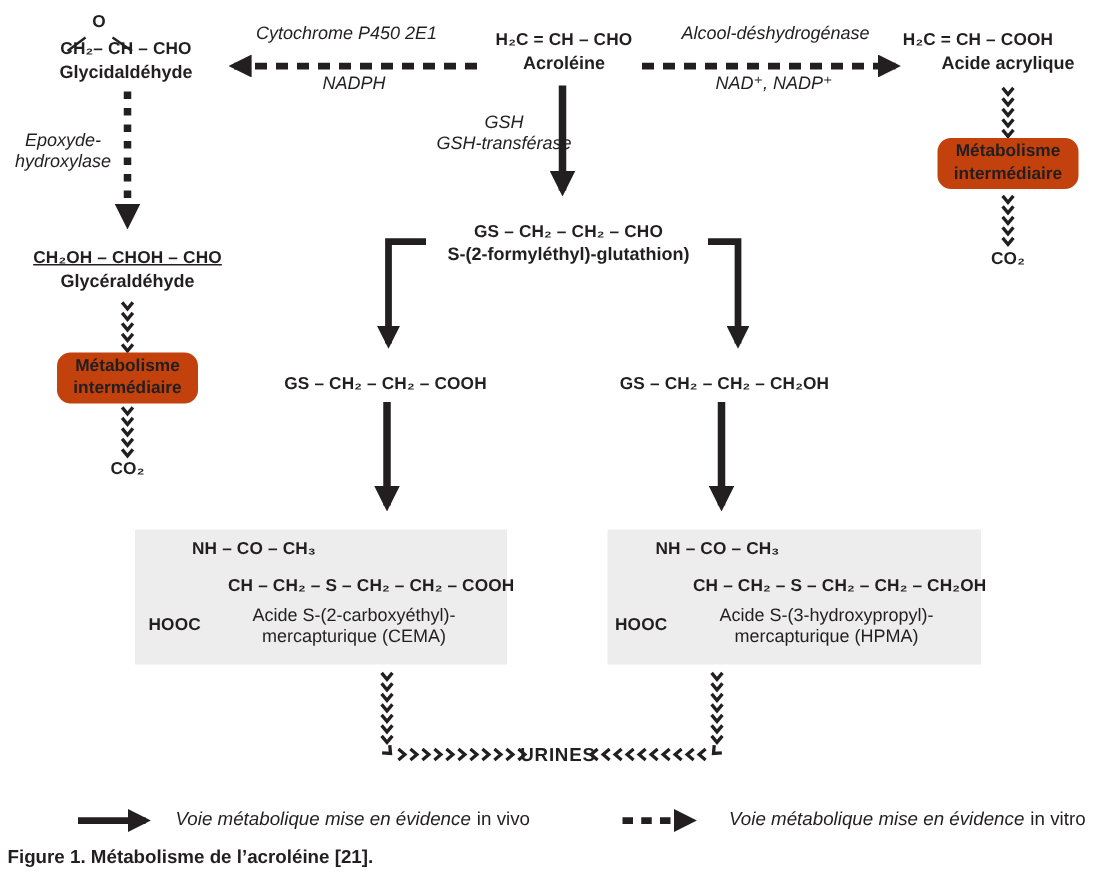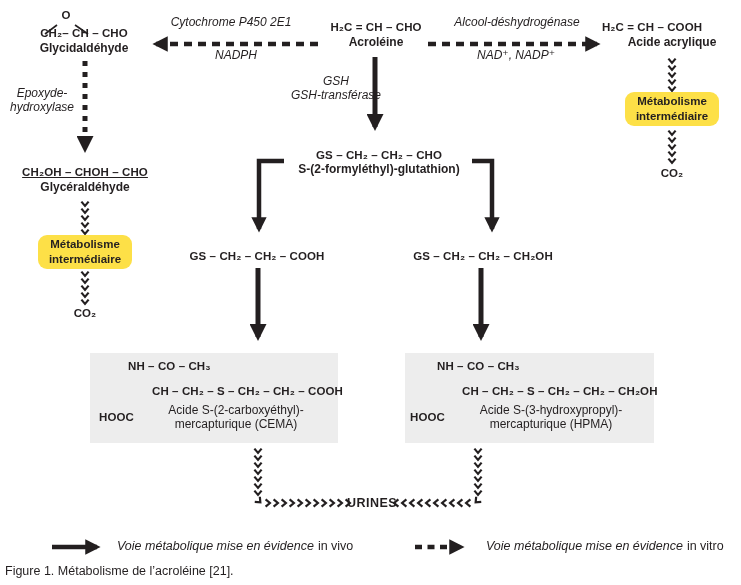--- a/index.html
+++ b/index.html
@@ -9,31 +9,31 @@
     overflow:hidden;
   }
   #arrows{position:absolute;left:0;top:0;z-index:0;}
   .t{position:absolute;color:#231f20;white-space:nowrap;z-index:1;line-height:1.15;}
   .c{transform:translateX(-50%);}
   .f{font-weight:700;font-size:11.5px;letter-spacing:.1px;}   
   .n{font-weight:700;font-size:12px;}                          
   .i{font-style:italic;font-weight:400;font-size:12px;}        
   .pl{white-space:pre-line;text-align:center;}
   .badge{
-    position:absolute;z-index:1;background:#fde047;border-radius:9px;
+    position:absolute;z-index:1;background:#c2410c;border-radius:9px;
     display:flex;align-items:center;justify-content:center;text-align:center;
     font-weight:700;font-size:11.5px;line-height:1.3;color:#231f20;
   }
   .bigbox{position:absolute;z-index:0;background:#ededed;}
   .acidname{font-weight:400;font-size:12px;line-height:13.5px;}
   .urines{font-weight:700;font-size:12.5px;letter-spacing:.5px;}
   .legend{font-size:12.5px;}
   .legend .it{font-style:italic;}
   .legend .ro{font-style:normal;padding-left:4px;}
-  .caption{font-weight:400;font-size:12.5px;}
+  .caption{font-weight:700;font-size:12.5px;}
 </style>
 </head>
 <body>
 
 <div id="stage">
 
   <svg id="arrows" width="741" height="585" viewBox="0 0 741 585">
     <defs>
       <marker id="ah" viewBox="0 0 6 6" refX="4.6" refY="3" markerWidth="3.4" markerHeight="3.4" orient="auto" markerUnits="strokeWidth">
         <path d="M0,0 L6,3 L0,6 Z" fill="#231f20"></path>

